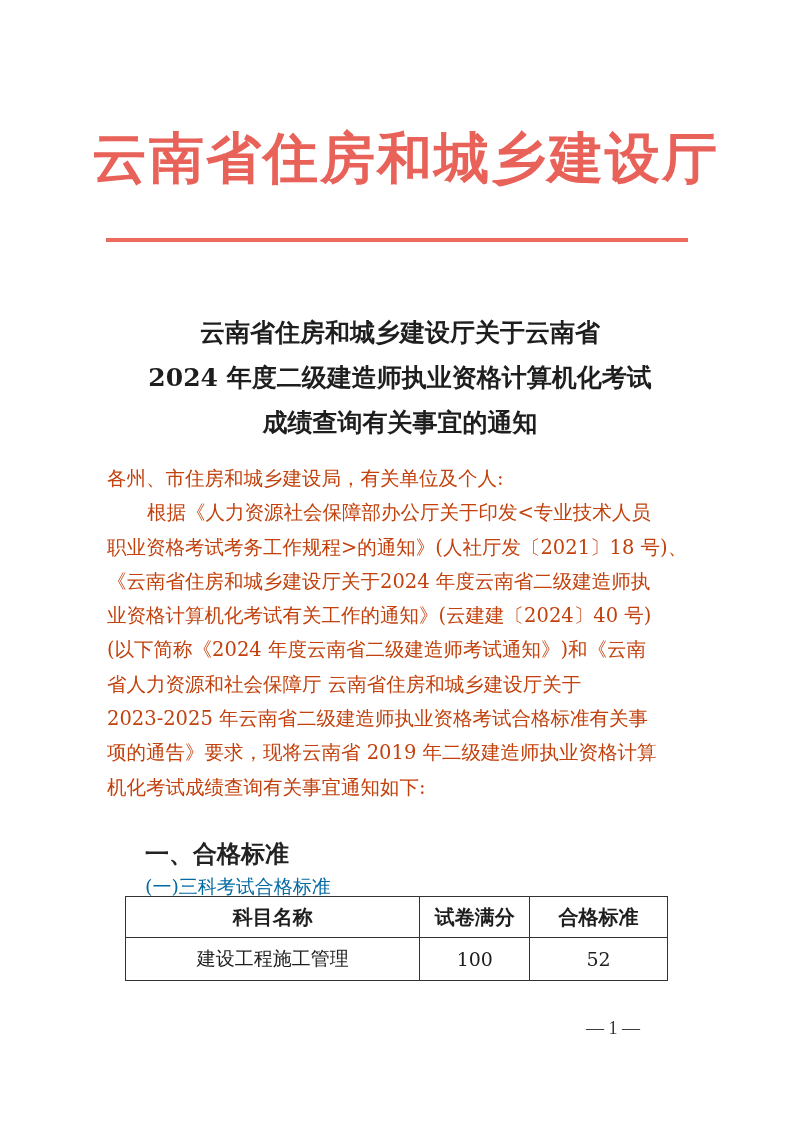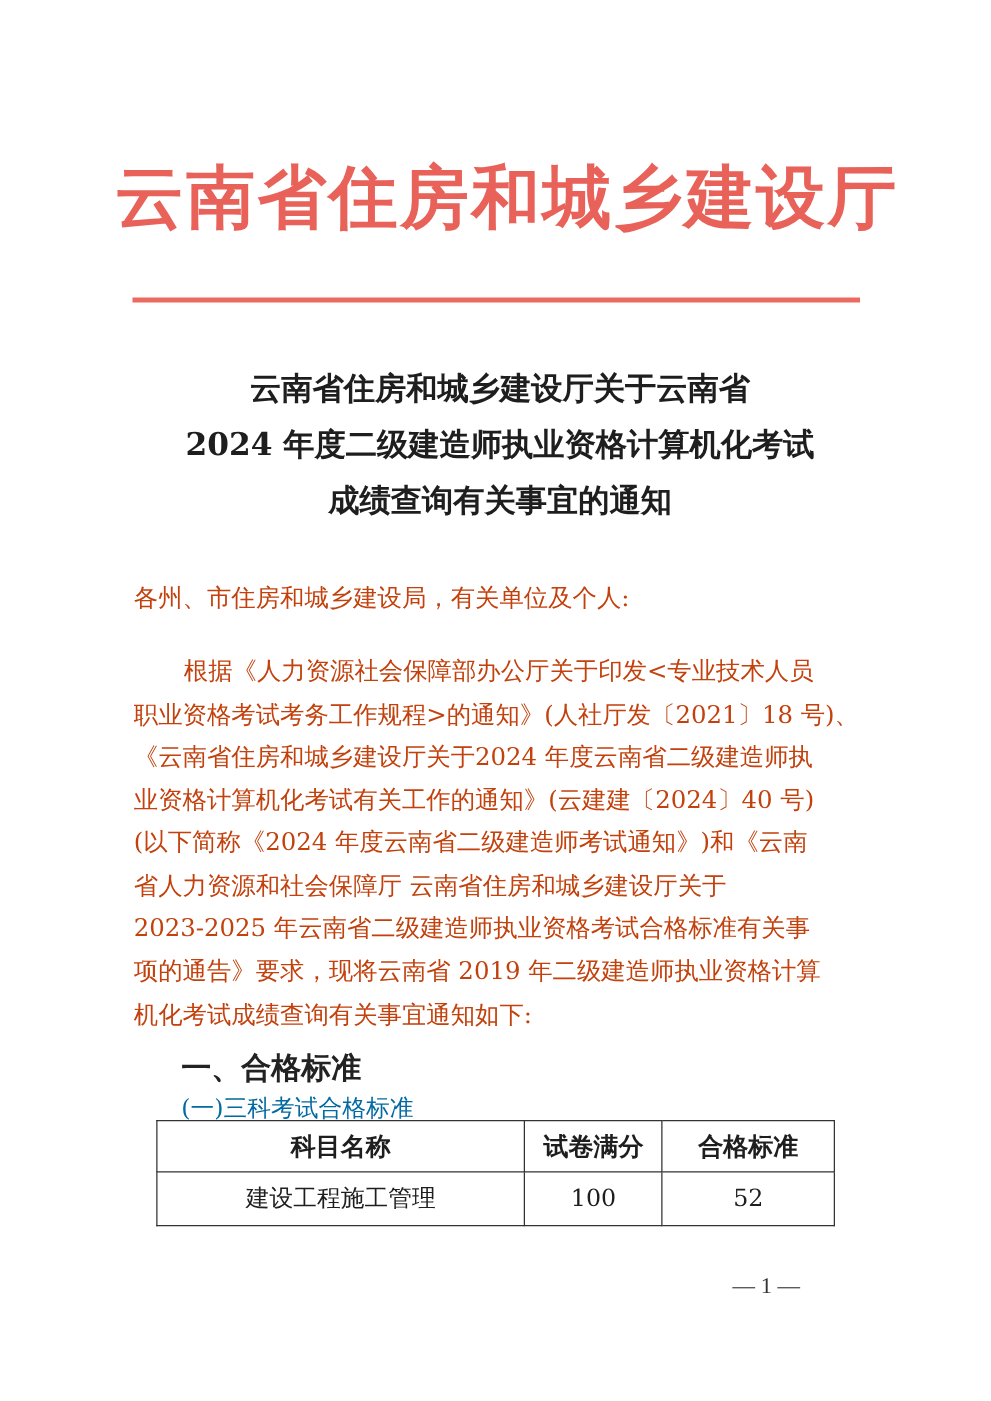--- a/index.html
+++ b/index.html
@@ -2,29 +2,29 @@
 <html><head>
   <meta charset="utf-8">
   <style>
     html, body { margin: 0; padding: 0; background: #ffffff; }
     body { width: 793px; height: 1121px; position: relative; overflow: hidden;
            font-family: "DejaVu Serif", "Liberation Serif", serif; color: #1a1a1a; }
     .masthead { position: absolute; left: 92px; top: 130px; width: 580px;
                 font-size: 55px; color: #e8625a; letter-spacing: 2px; font-weight: bold;
                 font-family: "DejaVu Serif", serif; white-space: nowrap; line-height: 1; }
     .red-rule { position: absolute; left: 106px; top: 238px; width: 582px; height: 4px; background: #ec6a5f; }
-    .doc-title { position: absolute; left: 100px; top: 288px; width: 600px; text-align: center;
+    .doc-title { position: absolute; left: 100px; top: 310px; width: 600px; text-align: center;
                  font-size: 25px; font-weight: bold; line-height: 45px; color: #1e1e1e;
                  font-family: "DejaVu Serif", serif; }
     .doc-title div { white-space: nowrap; }
     .body-text { position: absolute; left: 107px; top: 462px; width: 600px;
                  font-size: 19.5px; line-height: 34.3px; color: #c2410c;
                  font-family: "DejaVu Serif", serif; }
     .body-text .line { white-space: nowrap; height: 34.3px; }
-    .indent { padding-left: 40px; margin-top: 24px; }
+    .indent { padding-left: 40px; }
     .heading-1 { position: absolute; left: 145px; top: 838px; font-size: 24px; font-weight: bold;
                  font-family: "DejaVu Sans", sans-serif; color: #222; white-space: nowrap; }
     .heading-2 { position: absolute; left: 145px; top: 874px; font-size: 19px;
                  font-family: "DejaVu Serif", serif; color: #0369a1; white-space: nowrap; }
     table.standards { position: absolute; left: 125px; top: 896px; width: 543px;
                       border-collapse: collapse; font-family: "DejaVu Serif", serif; }
     table.standards th, table.standards td { border: 1.5px solid #333; text-align: center;
                       padding: 0; color: #1e1e1e; }
     table.standards th { height: 40px; font-size: 20px; font-weight: bold;
                          font-family: "DejaVu Sans", sans-serif; }

